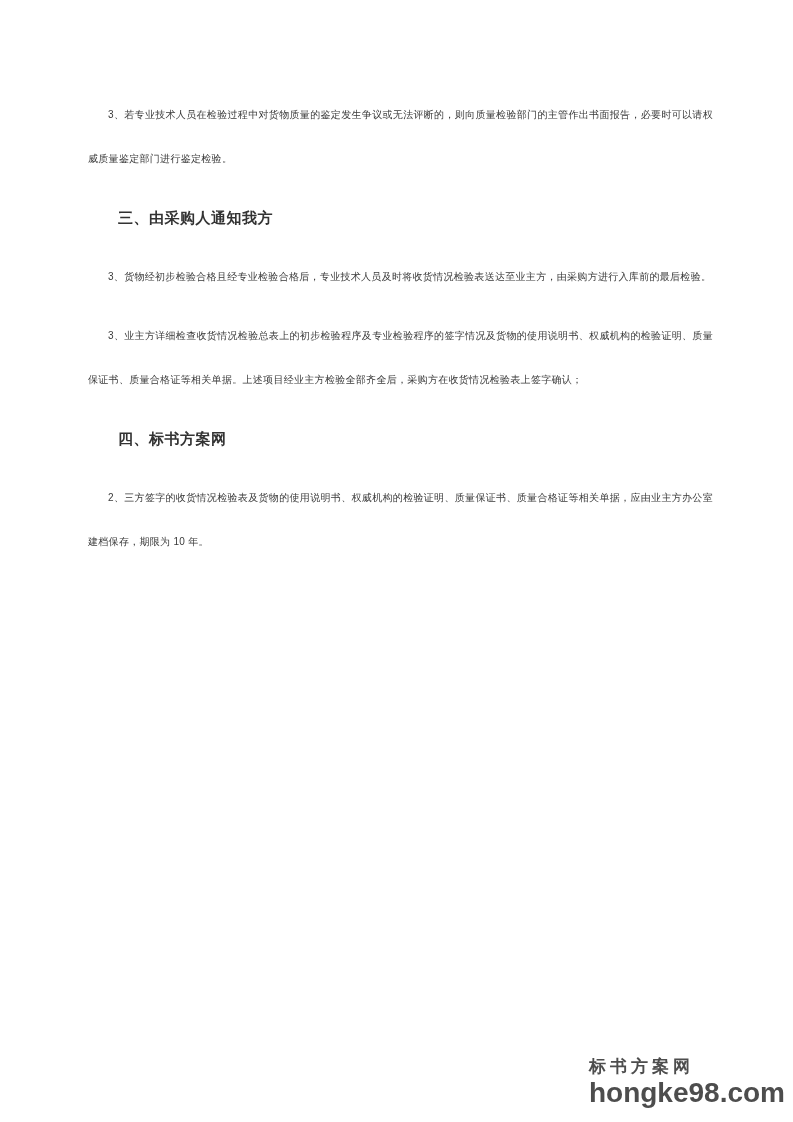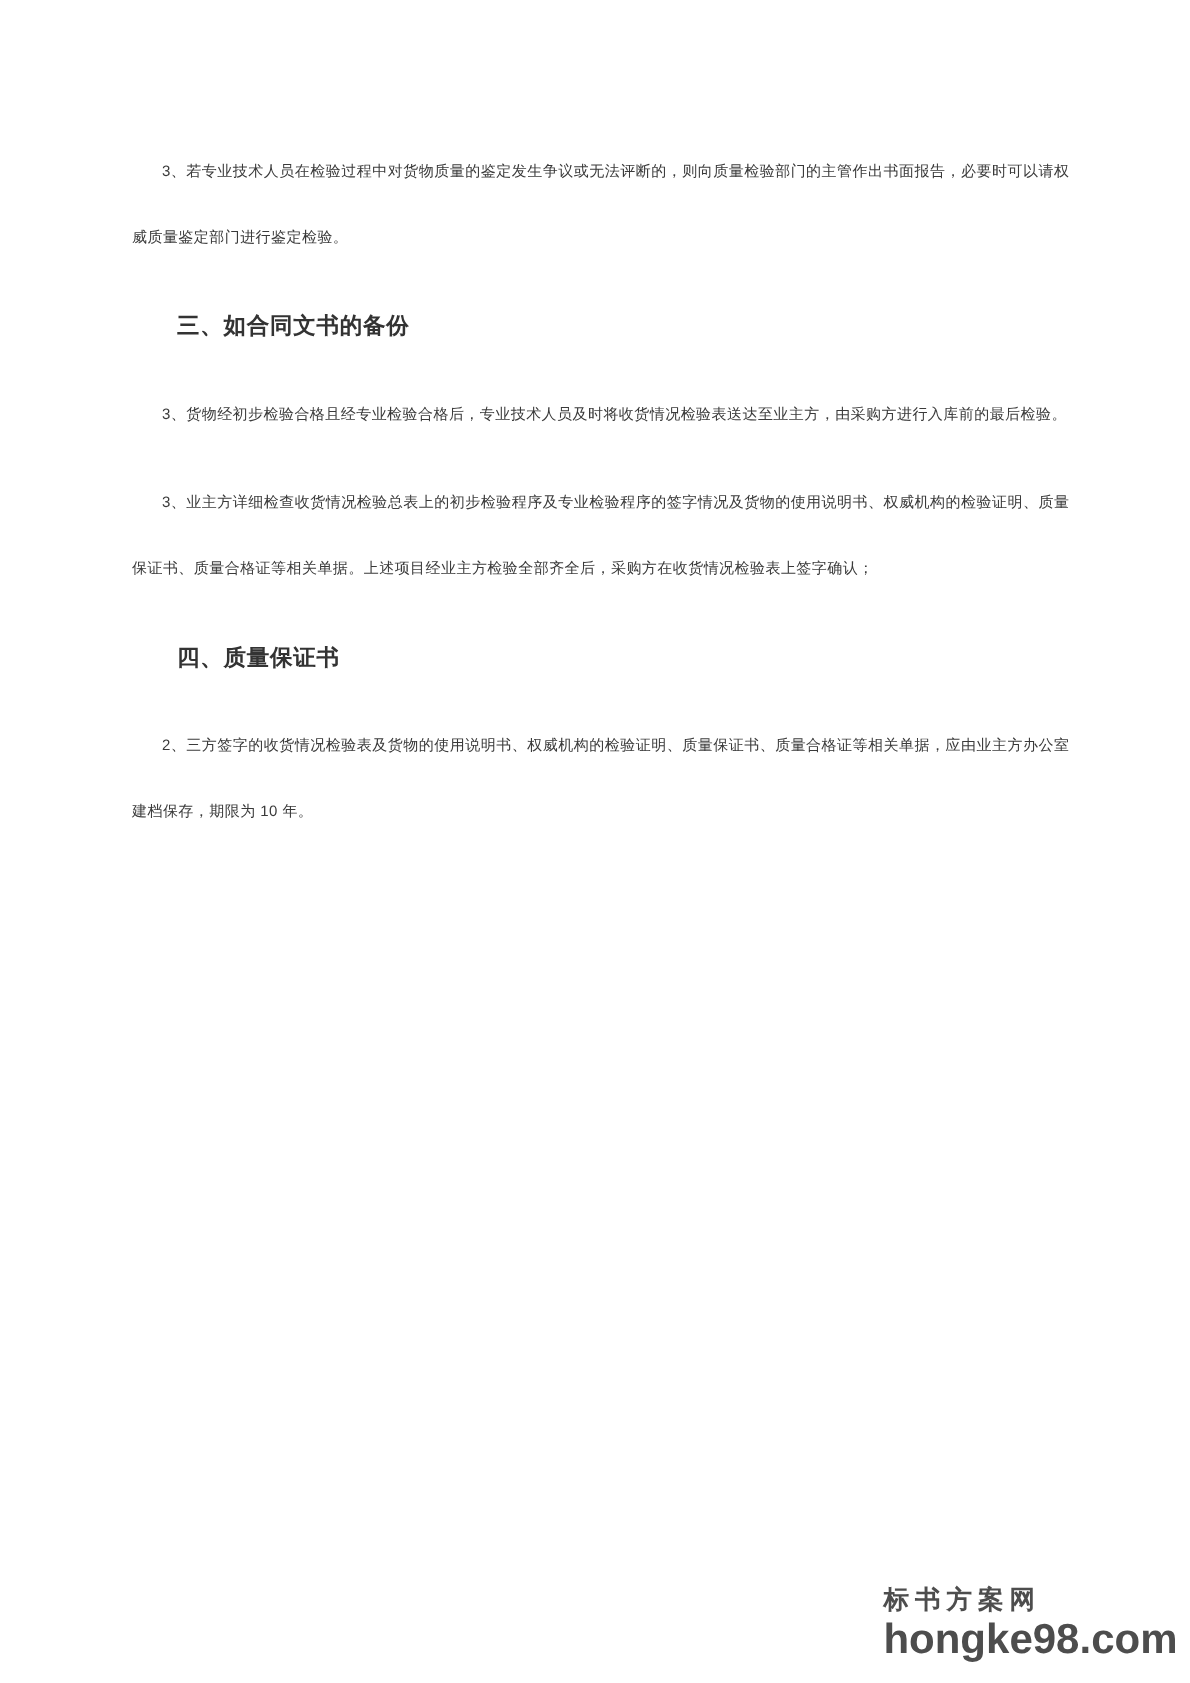--- a/index.html
+++ b/index.html
@@ -56,24 +56,24 @@
     line-height: 1.05;
     letter-spacing: 0px;
   }
 </style>
 </head>
 <body>
 
 <div class="page">
   <div class="content">
     <p class="para">3、若专业技术人员在检验过程中对货物质量的鉴定发生争议或无法评断的，则向质量检验部门的主管作出书面报告，必要时可以请权威质量鉴定部门进行鉴定检验。</p>
-    <p class="heading">三、如合同文书的备份</p>
+    <p class="heading">三、由采购人通知我方</p>
     <p class="para">3、货物经初步检验合格且经专业检验合格后，专业技术人员及时将收货情况检验表送达至业主方，由采购方进行入库前的最后检验。</p>
     <p class="para">3、业主方详细检查收货情况检验总表上的初步检验程序及专业检验程序的签字情况及货物的使用说明书、权威机构的检验证明、质量保证书、质量合格证等相关单据。上述项目经业主方检验全部齐全后，采购方在收货情况检验表上签字确认；</p>
-    <p class="heading">四、质量保证书</p>
+    <p class="heading">四、标书方案网</p>
     <p class="para">2、三方签字的收货情况检验表及货物的使用说明书、权威机构的检验证明、质量保证书、质量合格证等相关单据，应由业主方办公室建档保存，期限为 10 年。</p>
   </div>
 
   <div class="watermark">
     <div class="wm-cn">标书方案网</div>
     <div class="wm-url">hongke98.com</div>
   </div>
 </div>
 
 </body></html>

